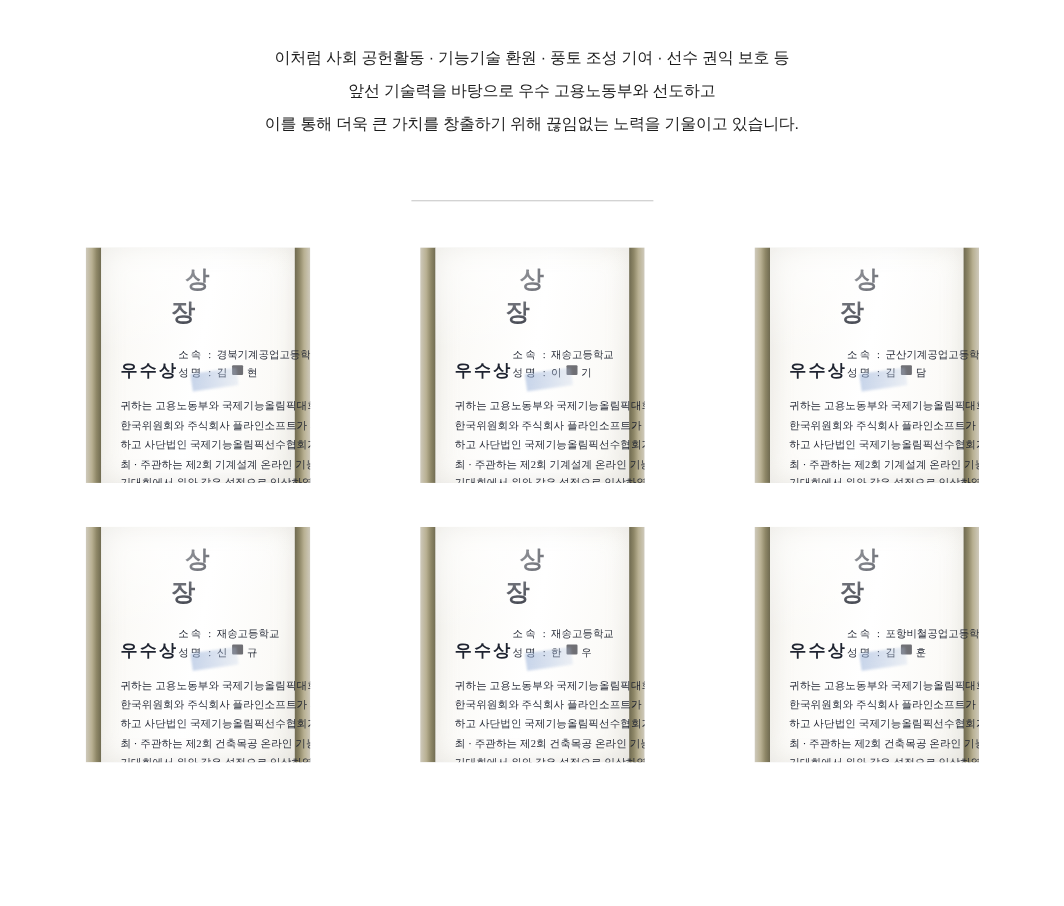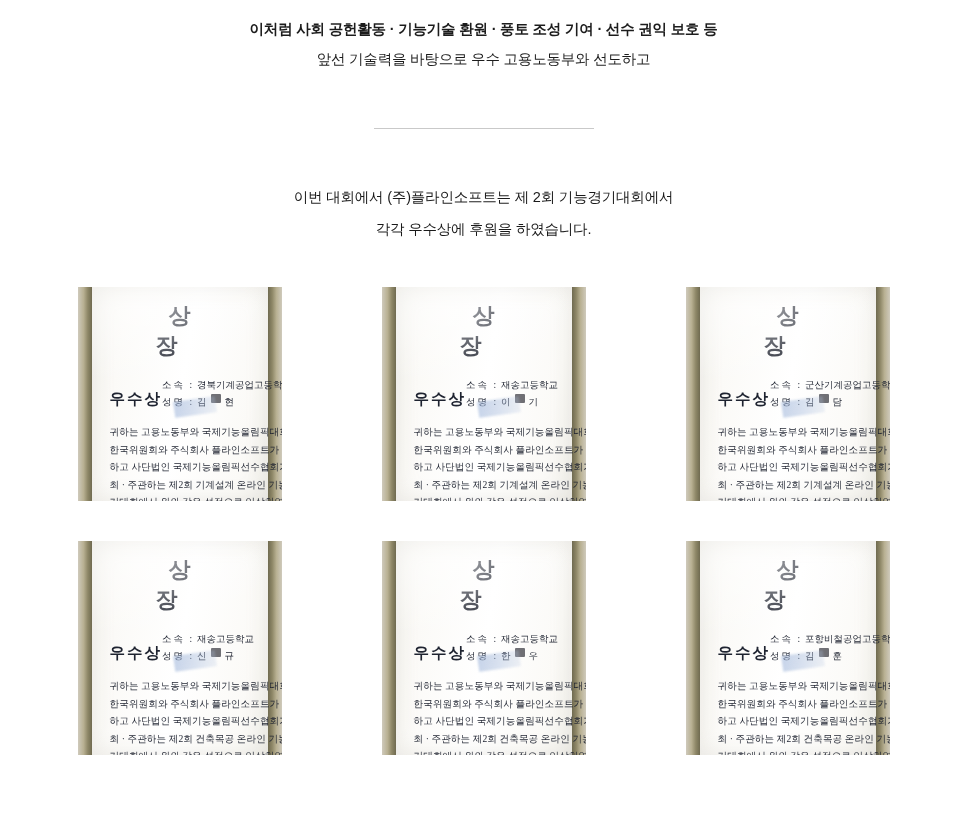--- a/index.html
+++ b/index.html
@@ -21,21 +21,21 @@
     text-align: center;
     padding-top: 14px;
   }
   .intro p {
     margin: 0;
     font-size: 14.5px;
     line-height: 30px;
     letter-spacing: -0.2px;
     color: #1c1c1c;
   }
-  .intro p.bold-line { font-weight: bold; }
+  .intro p.bold-line { font-weight: normal; margin-top: 24px; }
 
   
   .divider-wrap {
     display: flex;
     justify-content: center;
     margin-top: 54px;
   }
   .divider {
     width: 220px;
     height: 0;
@@ -169,30 +169,27 @@
   }
 </style>
 </head>
 <body>
 
 <div class="page">
 
   <section class="intro">
     <p class="bold-line">이처럼 사회 공헌활동 · 기능기술 환원 · 풍토 조성 기여 · 선수 권익 보호 등</p>
     <p>앞선 기술력을 바탕으로 우수 고용노동부와 선도하고</p>
+    <p>이를 통해 더욱 큰 가치를 창출하기 위해 끊임없는 노력을 기울이고 있습니다.</p>
   </section>
 
   <div class="divider-wrap">
     <div class="divider"></div>
   </div>
 
-  <section class="statement">
-    <p>이번 대회에서 (주)플라인소프트는 제 2회 기능경기대회에서</p>
-    <p>각각 우수상에 후원을 하였습니다.</p>
-  </section>
 
   <section class="cert-grid">
 
     <figure class="cert">
       <div class="edge left"></div>
       <div class="paper"></div>
       <div class="edge right"></div>
       <div class="inner">
         <div class="title">상 장</div>
         <div class="headrow">

